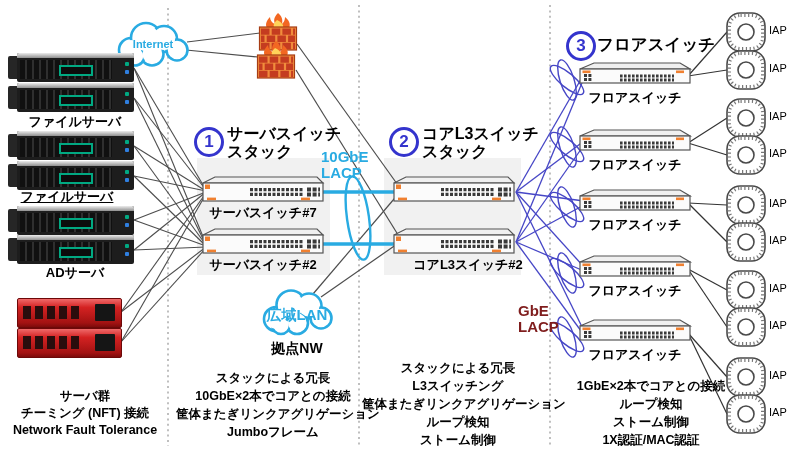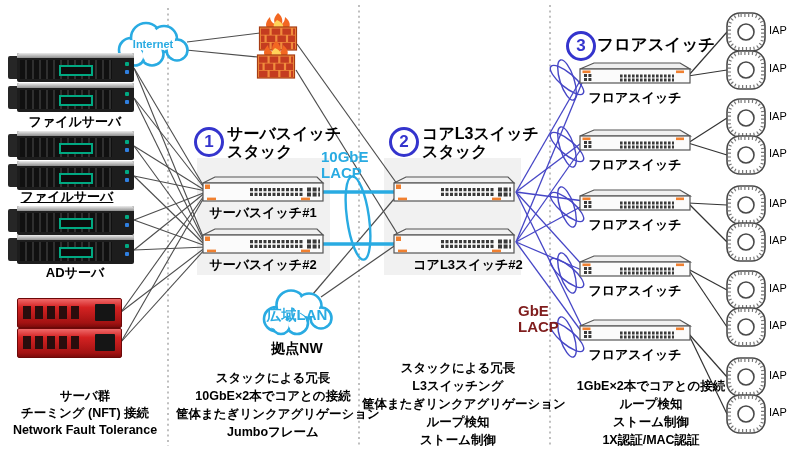--- a/index.html
+++ b/index.html
@@ -282,21 +282,21 @@
 
 <div class="cloudlbl cyan" style="left:118px;width:70px;top:38px;font-size:11px;">Internet</div>
 <div class="cloudlbl cyan" style="left:252px;width:90px;top:306px;font-size:15px;">広域LAN</div>
 <div class="cloudlbl" style="left:252px;width:90px;top:340px;font-size:14px;color:#000;">拠点NW</div>
 
 <div class="numcircle" style="left:194px;top:127px;">1</div>
 <div class="ztitle" style="left:227px;top:125px;">
   <div>サーバスイッチ</div>
   <div>スタック</div>
 </div>
-<div class="devlbl" style="left:196px;width:134px;top:204px;">サーバスイッチ#1</div>
+<div class="devlbl" style="left:196px;width:134px;top:204px;">サーバスイッチ#7</div>
 <div class="devlbl" style="left:196px;width:134px;top:256px;">サーバスイッチ#2</div>
 <div class="linklbl cyan" style="left:321px;top:149px;">
   <div>10GbE</div>
   <div>LACP</div>
 </div>
 <div class="notes" style="left:176px;width:194px;top:369px;">
   <div>スタックによる冗長</div>
   <div>10GbE×2本でコアとの接続</div>
   <div>筐体またぎリンクアグリゲーション</div>
   <div>Jumboフレーム</div>

